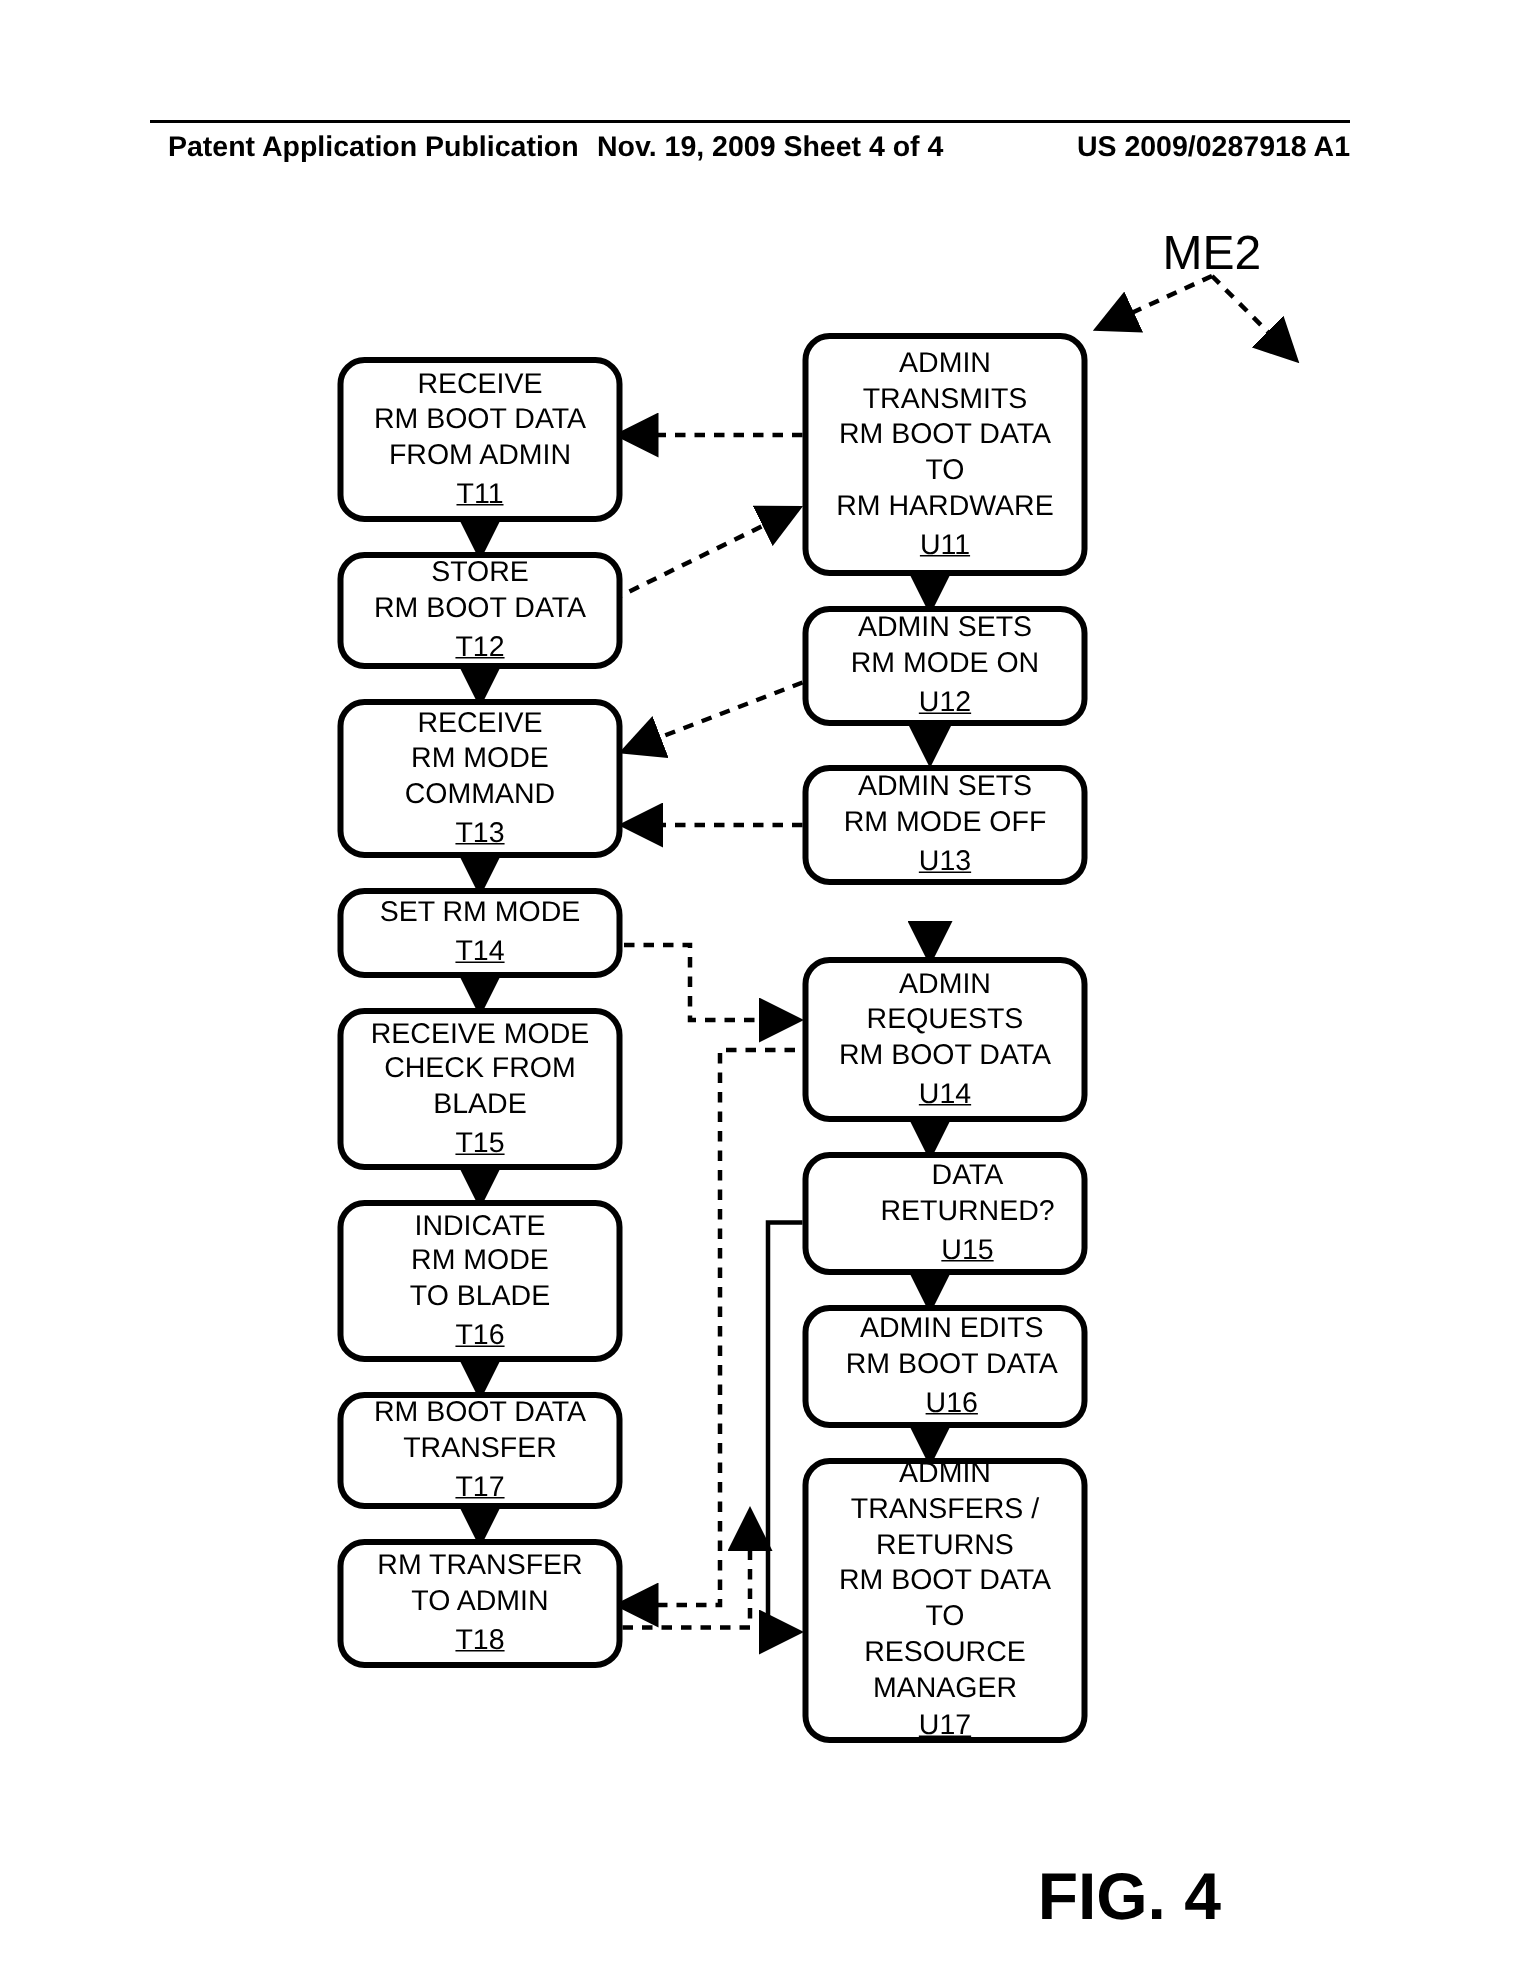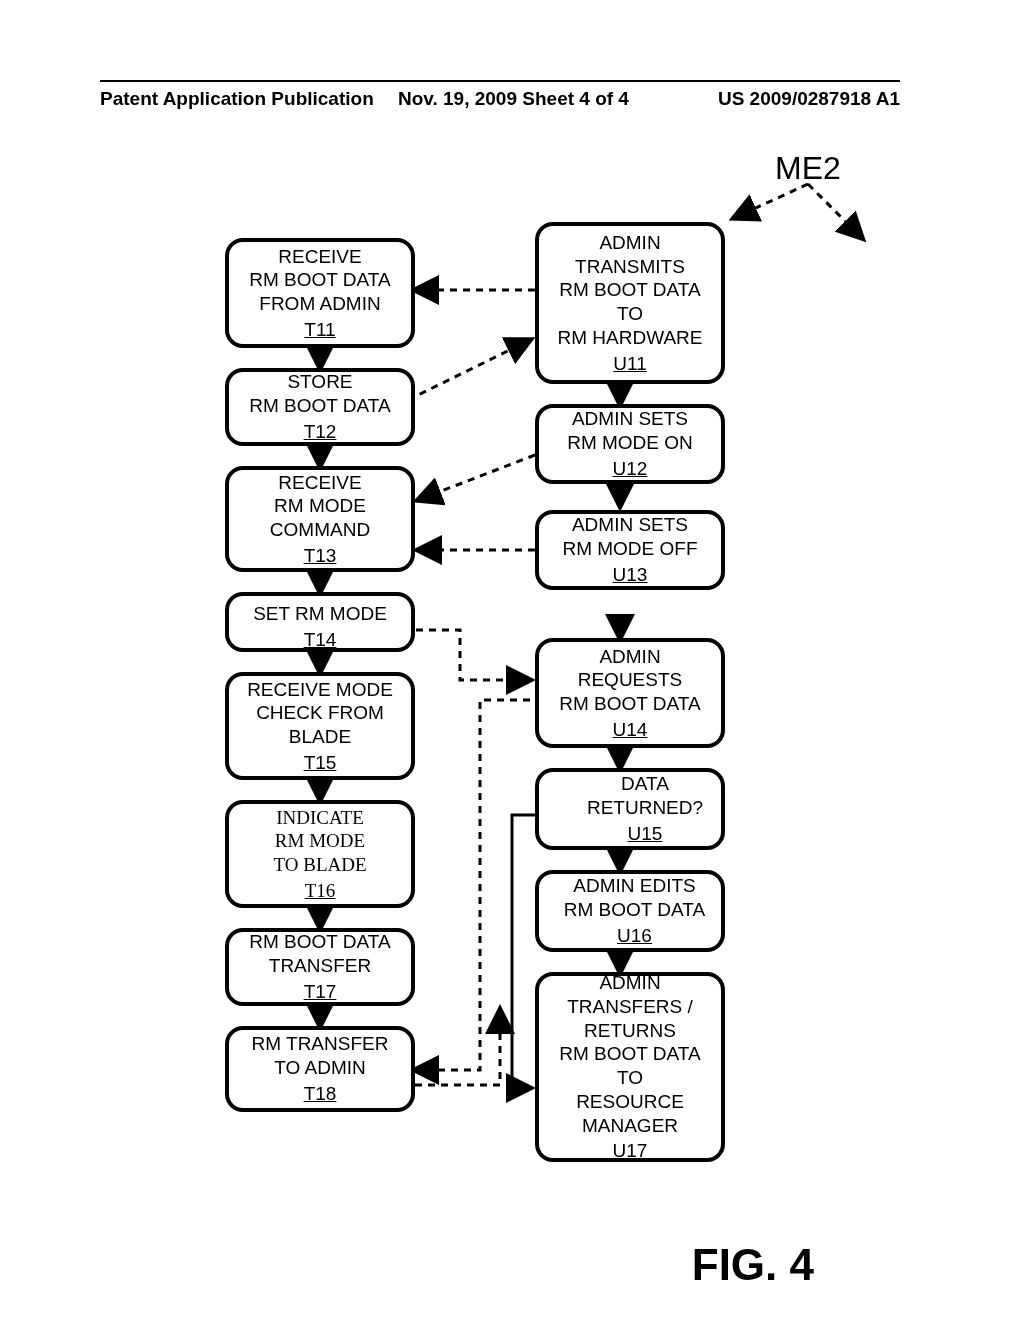--- a/index.html
+++ b/index.html
@@ -25,21 +25,21 @@
     border-top: 2px solid #000;
   }
   .header {
     position: absolute;
     top: 88px;
     left: 100px;
     width: 800px;
     font-size: 19px;
     font-weight: bold;
   }
-  .header .left { position: absolute; left: 0; }
+  .header .left { position: absolute; left: 12px; }
   .header .center { position: absolute; left: 298px; }
   .header .right { position: absolute; right: 0; margin-left: 40px; }
   .figure-area {
     position: absolute;
     top: 140px;
     left: 0;
     width: 1024px;
     height: 1150px;
   }
   .me2 {
@@ -148,29 +148,29 @@
       <span class="ref">T11</span>
     </div>
     <div class="box" style="left:225px; top:228px; width:190px; height:78px;">
       <span>STORE<br>RM BOOT DATA</span>
       <span class="ref">T12</span>
     </div>
     <div class="box" style="left:225px; top:326px; width:190px; height:106px;">
       <span>RECEIVE<br>RM MODE<br>COMMAND</span>
       <span class="ref">T13</span>
     </div>
-    <div class="box" style="left:225px; top:452px; width:190px; height:60px;justify-content:space-between;">
+    <div class="box" style="left:225px; top:452px; width:190px; height:60px;">
       <span>SET RM MODE</span>
       <span class="ref">T14</span>
     </div>
     <div class="box" style="left:225px; top:532px; width:190px; height:108px;align-items:center;">
       <span>RECEIVE MODE<br>CHECK FROM<br>BLADE</span>
       <span class="ref">T15</span>
     </div>
-    <div class="box" style="left:225px; top:660px; width:190px; height:108px;font-family:Liberation Serif, serif;">
+    <div class="box" style="left:225px; top:660px; width:190px; height:108px;">
       <span>INDICATE<br>RM MODE<br>TO BLADE</span>
       <span class="ref">T16</span>
     </div>
     <div class="box" style="left:225px; top:788px; width:190px; height:78px;">
       <span>RM BOOT DATA<br>TRANSFER</span>
       <span class="ref">T17</span>
     </div>
     <div class="box" style="left:225px; top:886px; width:190px; height:86px;">
       <span>RM TRANSFER<br>TO ADMIN</span>
       <span class="ref">T18</span>

